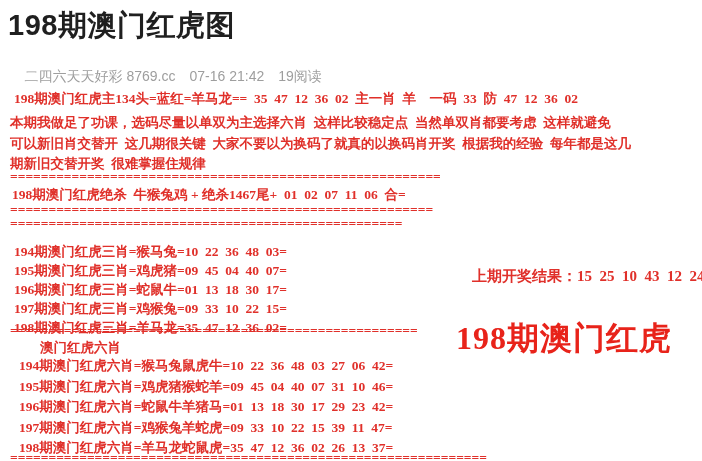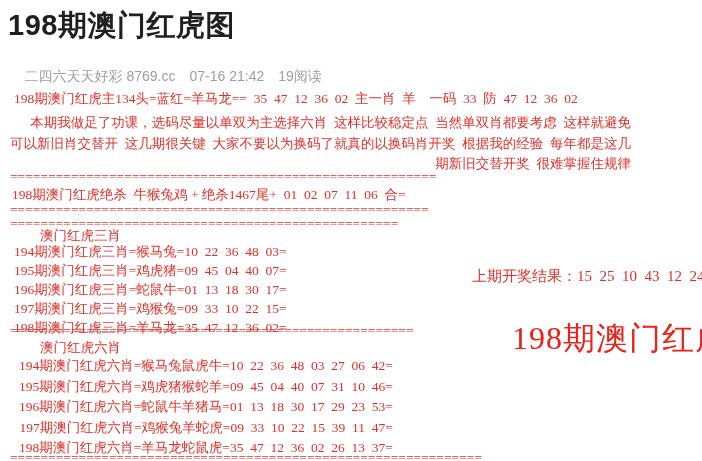--- a/index.html
+++ b/index.html
@@ -30,25 +30,24 @@
   .meta {
     left: 9px; top: 52px;
     font-size: 14px;
     color: #9e9e9e;
     white-space: pre;
   }
   .meta span { margin-right: 14px; margin-top: 20px; }
   .red {
     color: var(--red, #e0302a);
     font-family: "Liberation Serif", "DejaVu Serif", serif;
-    font-weight: normal;
+    font-weight: bold;
     font-size: 13.5px;
     white-space: pre;
     line-height: 18px;
-    text-align: right;
   }
   .sep {
     letter-spacing: 0;
     overflow: hidden;
     max-width: 470px;
   }
   .para-block { line-height: 20.5px; }
   .para-block div { white-space: pre; }
   .rows-three div { line-height: 19px; white-space: pre; }
   .rows-six div { line-height: 20.5px; white-space: pre; }
@@ -83,29 +82,28 @@
   <div class="abs red para-block" style="left:10px; top:113px;"><div>本期我做足了功课，选码尽量以单双为主选择六肖  这样比较稳定点  当然单双肖都要考虑  这样就避免</div><div>可以新旧肖交替开  这几期很关键  大家不要以为换码了就真的以换码肖开奖  根据我的经验  每年都是这几</div><div>期新旧交替开奖  很难掌握住规律</div></div>
 
   <div class="abs red sep" style="left:10px; top:168px;">========================================================</div>
 
   <div class="abs red" style="left:12px; top:186px;">198期澳门红虎绝杀  牛猴兔鸡 + 绝杀1467尾+  01  02  07  11  06  合=</div>
 
   <div class="abs red sep" style="left:10px; top:201px;">=======================================================</div>
 
   <div class="abs red sep" style="left:10px; top:215px;">===================================================</div>
 
-  <div class="abs red" style="left:40px; top:227px;">澳门红虎三肖</div>
 
   <div class="abs red rows-three" style="left:14px; top:242px;"><div>194期澳门红虎三肖=猴马兔=10  22  36  48  03=</div><div>195期澳门红虎三肖=鸡虎猪=09  45  04  40  07=</div><div>196期澳门红虎三肖=蛇鼠牛=01  13  18  30  17=</div><div>197期澳门红虎三肖=鸡猴兔=09  33  10  22  15=</div><div>198期澳门红虎三肖=羊马龙=35  47  12  36  02=</div></div>
 
   <div class="abs red sep" style="left:10px; top:322px;">=====================================================</div>
 
   <div class="abs red" style="left:40px; top:339px;">澳门红虎六肖</div>
 
-  <div class="abs red rows-six" style="left:19px; top:356px;"><div>194期澳门红虎六肖=猴马兔鼠虎牛=10  22  36  48  03  27  06  42=</div><div>195期澳门红虎六肖=鸡虎猪猴蛇羊=09  45  04  40  07  31  10  46=</div><div>196期澳门红虎六肖=蛇鼠牛羊猪马=01  13  18  30  17  29  23  53=</div><div>197期澳门红虎六肖=鸡猴兔羊蛇虎=09  33  10  22  15  39  11  47=</div><div>198期澳门红虎六肖=羊马龙蛇鼠虎=35  47  12  36  02  26  13  37=</div></div>
+  <div class="abs red rows-six" style="left:19px; top:356px;"><div>194期澳门红虎六肖=猴马兔鼠虎牛=10  22  36  48  03  27  06  42=</div><div>195期澳门红虎六肖=鸡虎猪猴蛇羊=09  45  04  40  07  31  10  46=</div><div>196期澳门红虎六肖=蛇鼠牛羊猪马=01  13  18  30  17  29  23  42=</div><div>197期澳门红虎六肖=鸡猴兔羊蛇虎=09  33  10  22  15  39  11  47=</div><div>198期澳门红虎六肖=羊马龙蛇鼠虎=35  47  12  36  02  26  13  37=</div></div>
 
   <div class="abs red sep" style="left:10px; top:449px; max-width:560px;">==============================================================</div>
 
   <div class="abs red right-panel">
     <div class="last-draw"><span>上期开奖结果：</span><span>15  25  10  43  12  24+34</span></div>
     <div class="big-title">198期澳门红虎</div>
   </div>
 
 </div>
 

